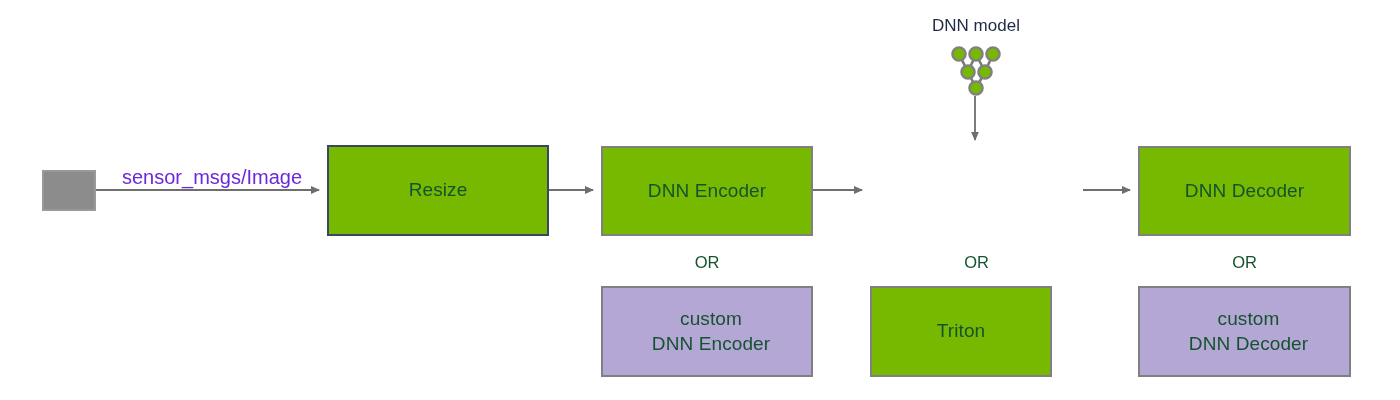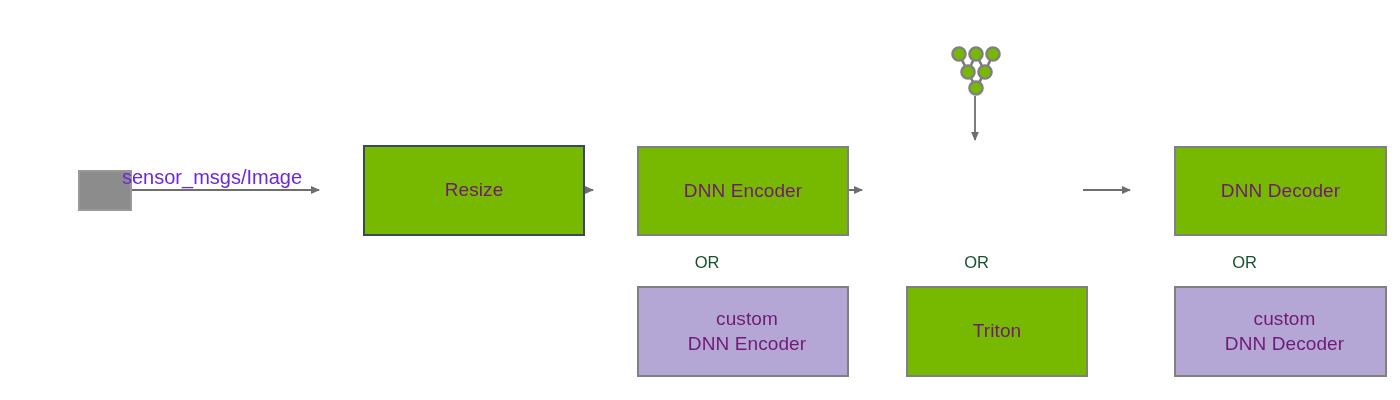--- a/index.html
+++ b/index.html
@@ -17,26 +17,25 @@
     background: #ffffff;
     overflow: hidden;
   }
   .node {
     position: absolute;
     box-sizing: border-box;
     display: flex;
     align-items: center;
     justify-content: center;
     text-align: center;
-    color: #701a75;
+    color: #14532d;
     font-size: 19px;
     line-height: 1.28;
     white-space: pre-line;
     letter-spacing: 0.1px;
-    margin-left: 36px;
   }
   .node.green {
     background: #76b900;
     border: 2px solid #808080;
   }
   .node.green-navy {
     background: #76b900;
     border: 2px solid #3a4763;
   }
   .node.purple {
@@ -116,20 +115,21 @@
     <g fill="#76b900" stroke="#808080" stroke-width="2.4">
       <circle cx="11" cy="12" r="6.6"></circle>
       <circle cx="28" cy="12" r="6.6"></circle>
       <circle cx="45" cy="12" r="6.6"></circle>
       <circle cx="20" cy="30" r="6.6"></circle>
       <circle cx="37" cy="30" r="6.6"></circle>
       <circle cx="28" cy="46" r="6.6"></circle>
     </g>
   </svg>
 
+  <div class="caption" style="left:900px; top:16px; width:152px;">DNN model</div>
 
   <div class="node grey" style="left:42px; top:170px; width:54px; height:41px;"></div>
 
   <div class="edge-label" style="left:122px; top:166px;">sensor_msgs/Image</div>
 
   <div class="node green-navy" style="left:327px; top:145px; width:222px; height:91px;">Resize</div>
 
   <div class="node green" style="left:601px; top:146px; width:212px; height:90px;">DNN Encoder</div>
 
 

